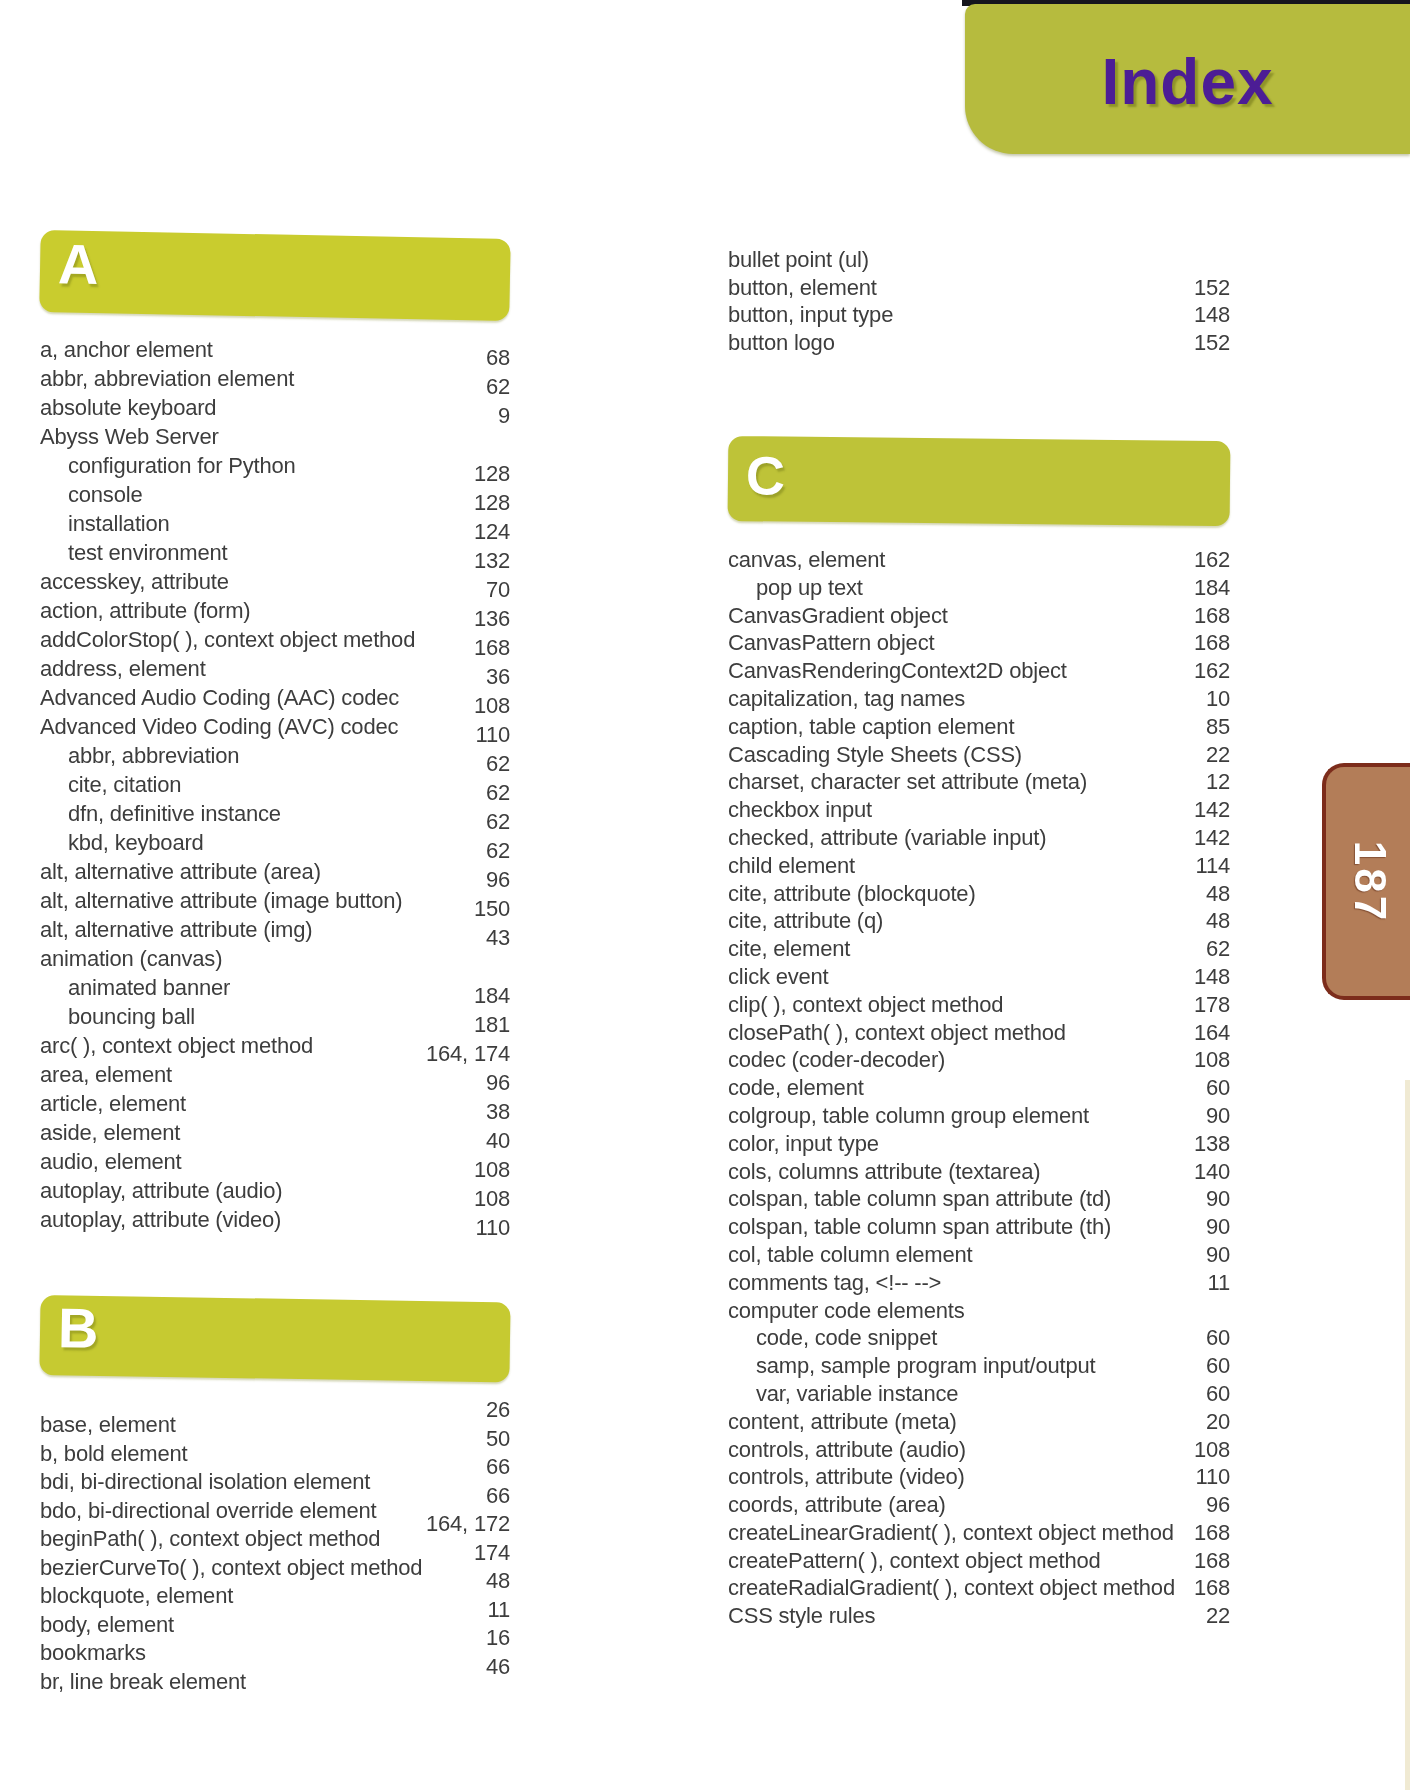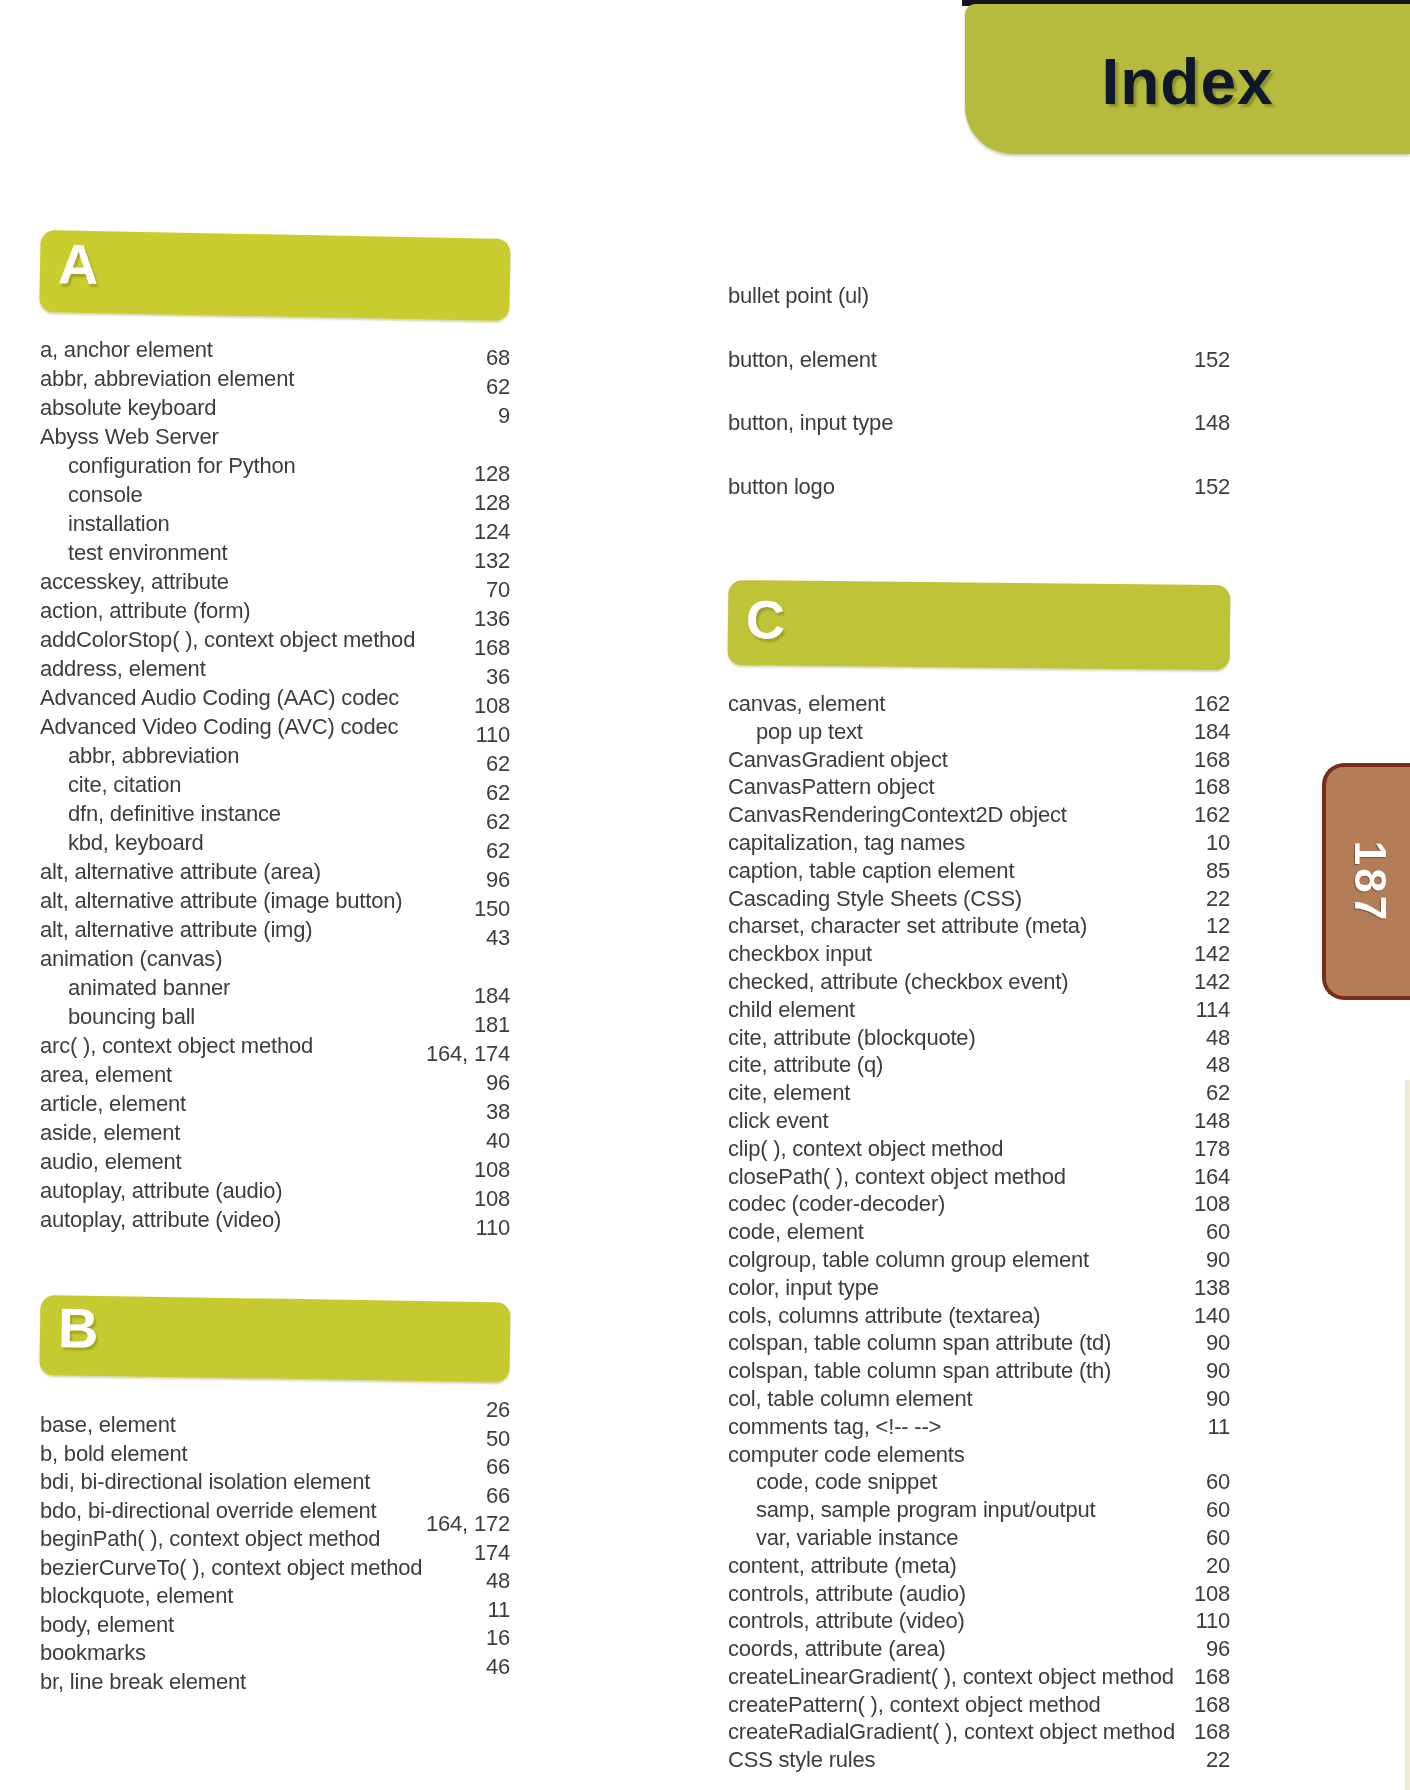--- a/index.html
+++ b/index.html
@@ -21,21 +21,21 @@
     position:absolute;right:0;top:1080px;width:5px;height:710px;
     background:#ece5c8;opacity:.8;
   }
   .index-banner{
     position:absolute;left:965px;top:4px;width:445px;height:150px;
     border-radius:10px 0 0 48px;
     display:flex;align-items:center;justify-content:center;
     box-shadow:0 2px 3px rgba(90,95,20,.35);
   }
   .index-banner .title{
-    color:#0f172a;font-size:64px;font-weight:bold;letter-spacing:1px;
+    color:#4c1d95;font-size:64px;font-weight:bold;letter-spacing:1px;
     margin-top:6px;
     text-shadow:3px 3px 2px rgba(85,90,10,.4);
   }
   .page-tab{
     position:absolute;left:1322px;top:763px;width:92px;height:237px;
     border-radius:22px 0 0 22px;
     border-style:solid;border-width:4px 0 4px 4px;
     display:flex;align-items:center;justify-content:center;
     box-sizing:border-box;
   }
@@ -63,21 +63,21 @@
   .sec-C .section-banner{transform:rotate(0.6deg);transform-origin:left center;height:85px;margin-top:78px;margin-bottom:27px;}
   .sec-C .section-banner .letter{margin-top:-8px;font-size:54px;}
   .entry-row{
     display:flex;justify-content:space-between;align-items:baseline;
     font-size:22px;letter-spacing:-0.2px;line-height:1.1;
     white-space:nowrap;
   }
   .col-left .entry-row{height:29px;}
   .col-left .sec-B .entry-row{height:28.5px;}
   .col-right .entry-row{height:27.8px;}
-  .col-right .sec-cont .entry-row{height:27.5px;margin-top:36px;}
+  .col-right .sec-cont .entry-row{height:27.5px;}
   .entry-row.indent .entry-text{padding-left:28px;}
   .entry-pages{padding-left:10px;}
   
   .sec-A .entry-pages{transform:translateY(8px);}
   .sec-B .entry-pages{transform:translateY(-15px);}
 </style>
 </head>
 <body>
 
 <div class="page" style="color: rgb(61, 61, 61);">
@@ -332,21 +332,21 @@
           </div>
           <div class="entry-row">
             <span class="entry-text">charset, character set attribute (meta)</span>
             <span class="entry-pages">12</span>
           </div>
           <div class="entry-row">
             <span class="entry-text">checkbox input</span>
             <span class="entry-pages">142</span>
           </div>
           <div class="entry-row">
-            <span class="entry-text">checked, attribute (checkbox event)</span>
+            <span class="entry-text">checked, attribute (variable input)</span>
             <span class="entry-pages">142</span>
           </div>
           <div class="entry-row">
             <span class="entry-text">child element</span>
             <span class="entry-pages">114</span>
           </div>
           <div class="entry-row">
             <span class="entry-text">cite, attribute (blockquote)</span>
             <span class="entry-pages">48</span>
           </div>

